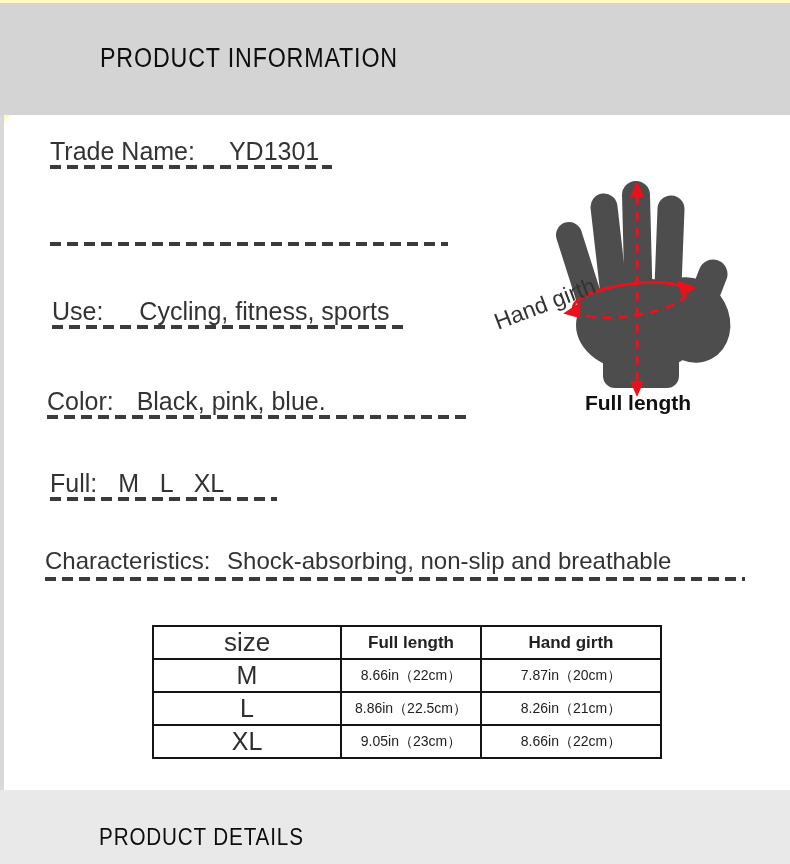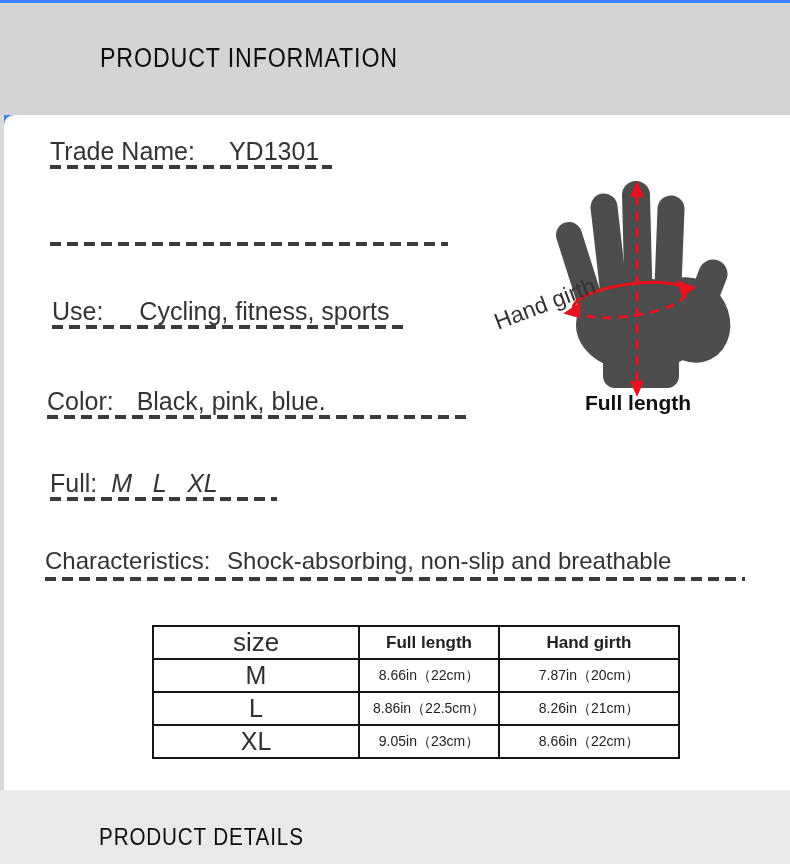--- a/index.html
+++ b/index.html
@@ -3,21 +3,21 @@
 <meta charset="utf-8">
 <style>
   * { box-sizing: border-box; }
   html, body { margin: 0; padding: 0; }
   body { font-family: "Liberation Sans", sans-serif; background: #ffffff; }
 
   .page {
     position: relative;
     width: 790px;
     height: 864px;
-    background: #3b82f6;
+    background: #fef9c3;
     overflow: hidden;
   }
 
   
   .banner-top {
     position: absolute; left: 0; top: 3px;
     width: 790px; height: 112px;
     background: #d4d4d4;
   }
   .banner-top .banner-title {
@@ -74,21 +74,21 @@
   .size-table {
     position: absolute; left: 152px; top: 625px;
     border-collapse: collapse; table-layout: fixed;
     color: #222222;
   }
   .size-table td {
     border: 2px solid #141414;
     text-align: center; vertical-align: middle;
     padding: 0;
   }
-  .col-size  { width: 206px; }
+  .col-size  { width: 188px; }
   .col-full  { width: 140px; }
   .col-girth { width: 180px; }
   .row-header { height: 33px; }
   .row-data   { height: 33px; }
   .cell-size-header { font-size: 26px; color: #2e2e2e; }
   .cell-col-header  { font-size: 17px; font-weight: 600; color: #222222; }
   .cell-size-value  { font-size: 25px; color: #2e2e2e; }
   .cell-data        { font-size: 14px; color: #222222; white-space: nowrap; }
 </style>
 </head>
@@ -118,21 +118,21 @@
   <div class="dash" style="left:52px; top:325px; width:354px;"></div>
 
   <div class="field" style="left:47px; top:387px;">
     <span class="label">Color:</span>
     <span class="value" style="margin-left:16px;">Black, pink, blue.</span>
   </div>
   <div class="dash" style="left:47px; top:415px; width:425px;"></div>
 
   <div class="field field-size" style="left:50px; top:469px;">
     <span class="label">Full:</span>
-    <span class="value" style="margin-left:7px;font-style:italic;">M   L   XL</span>
+    <span class="value" style="margin-left:14px;">M   L   XL</span>
   </div>
   <div class="dash" style="left:50px; top:497px; width:227px;"></div>
 
   <div class="field field-char" style="left:45px; top:547px;">
     <span class="label">Characteristics:</span>
     <span class="value" style="margin-left:10px;">Shock-absorbing, non-slip and breathable</span>
   </div>
   <div class="dash" style="left:45px; top:577px; width:700px;"></div>
 
   <div class="hand-diagram">

